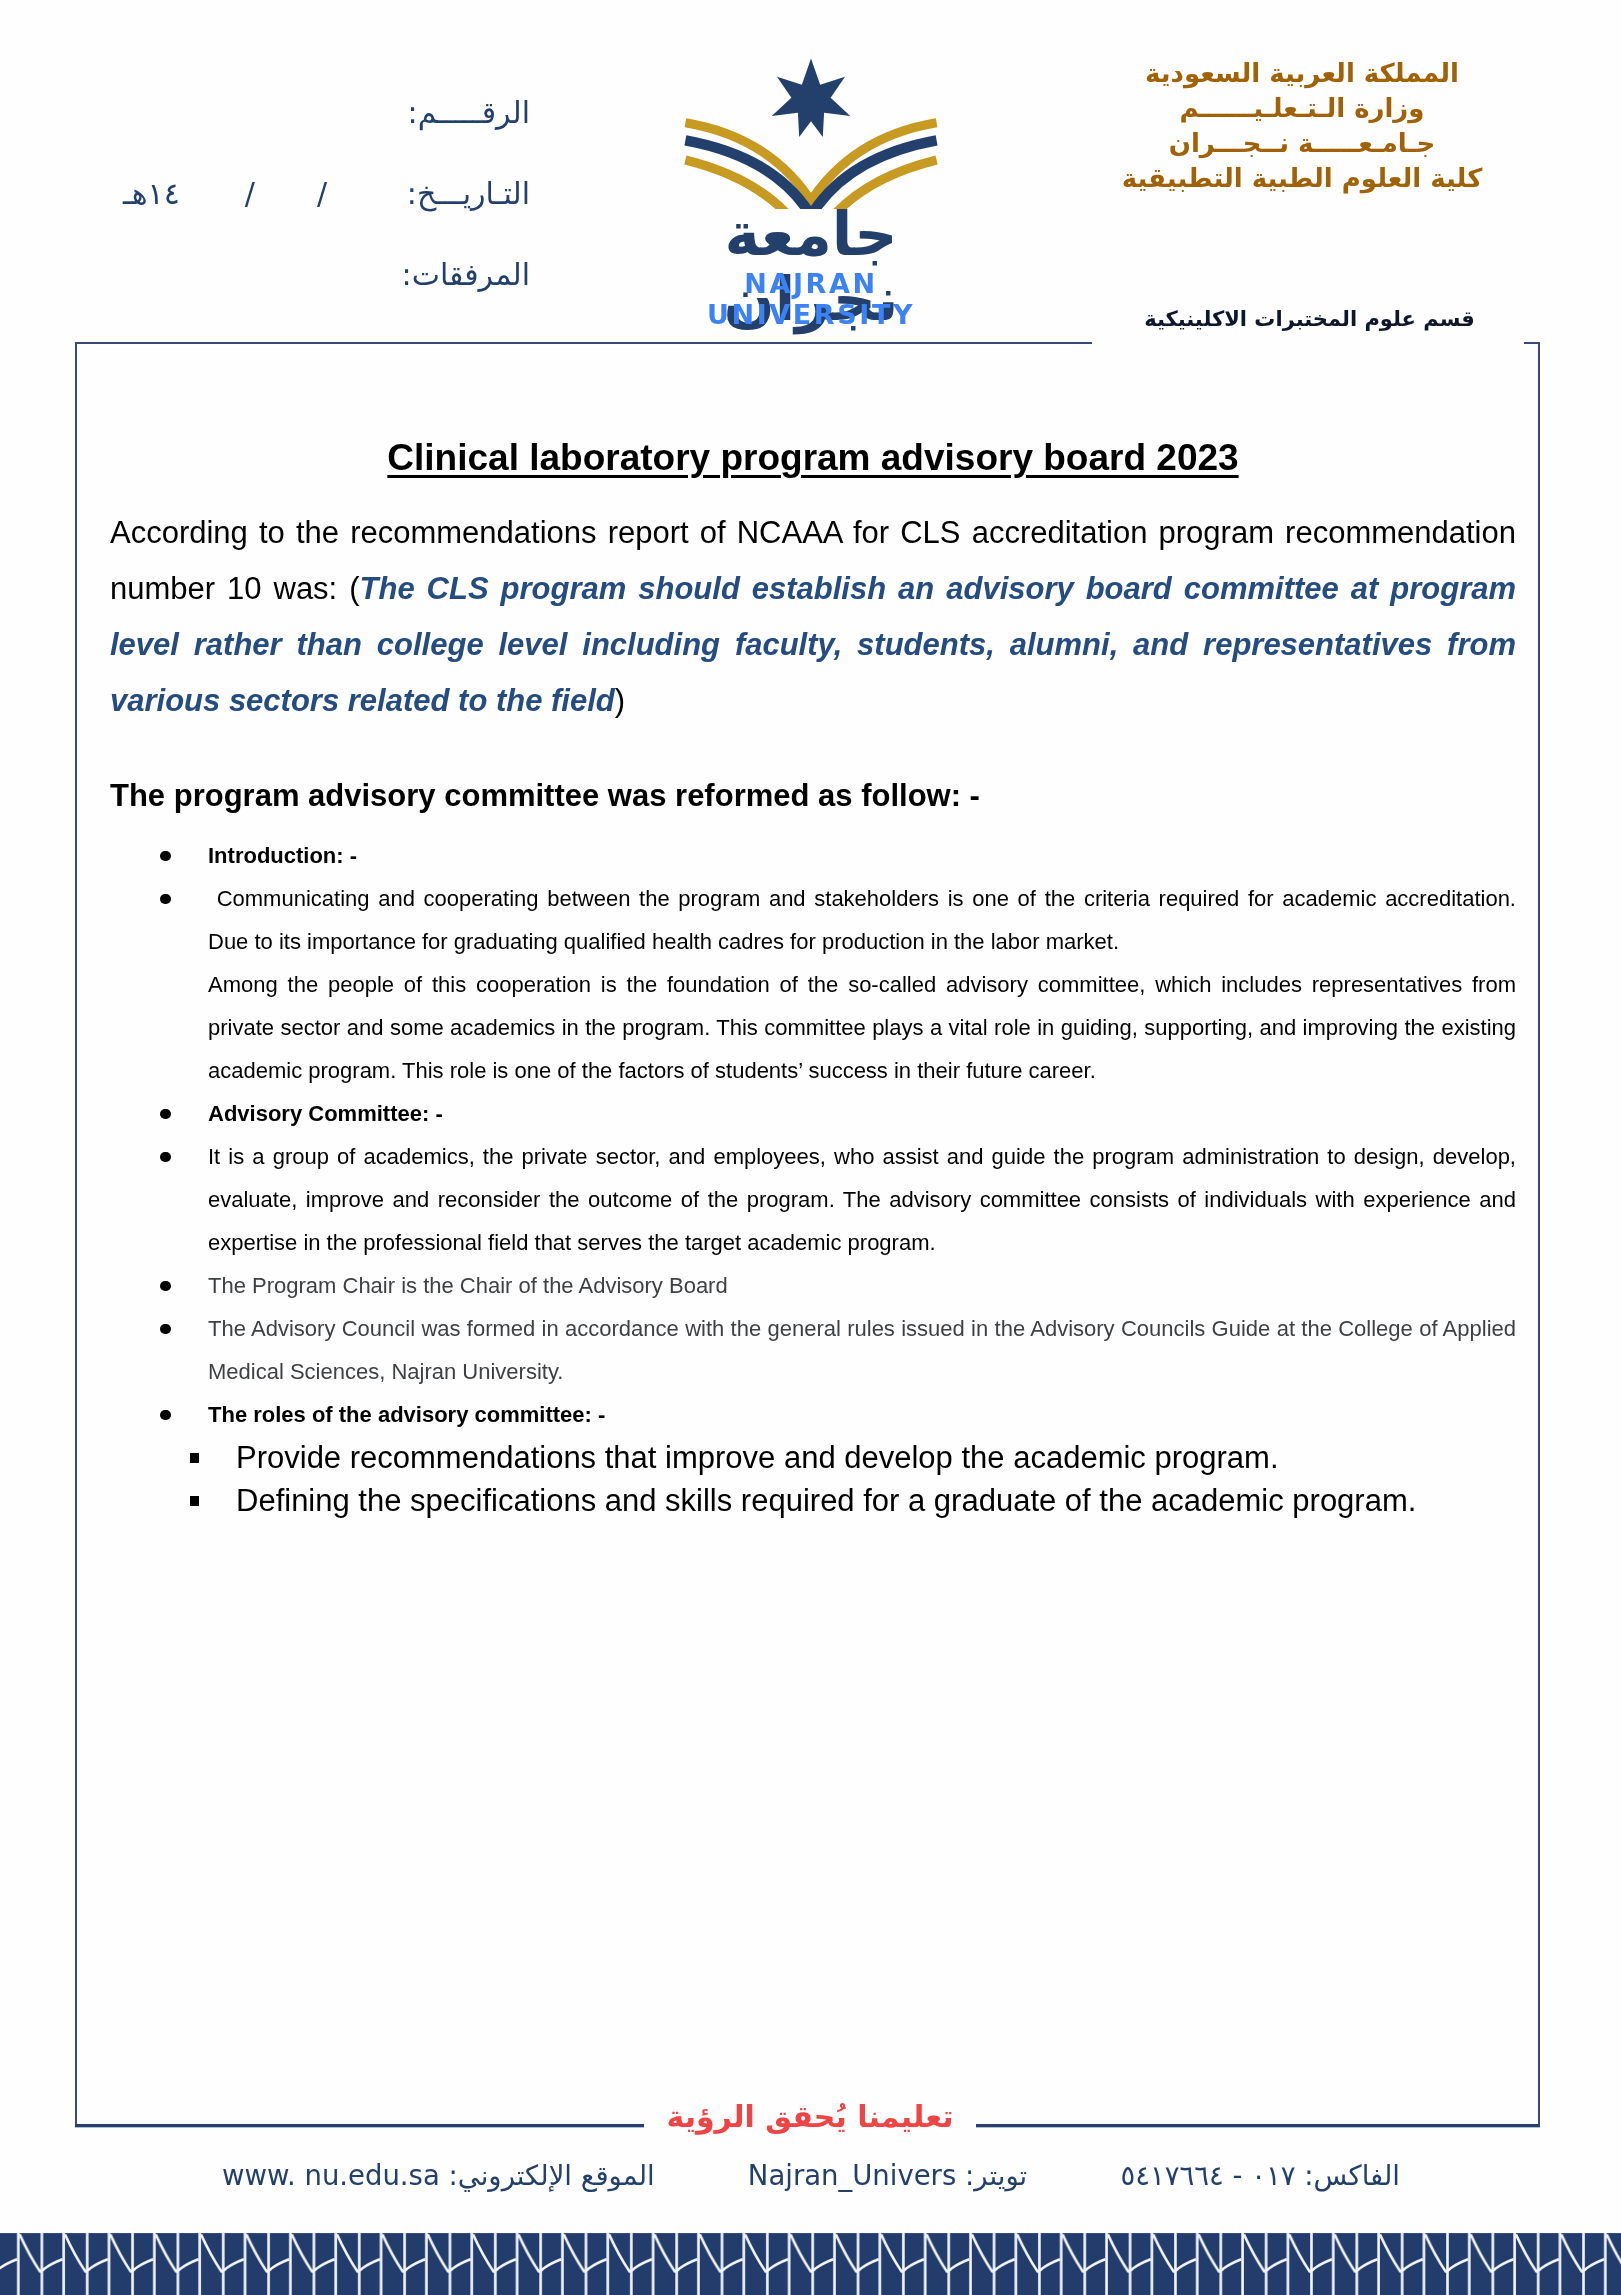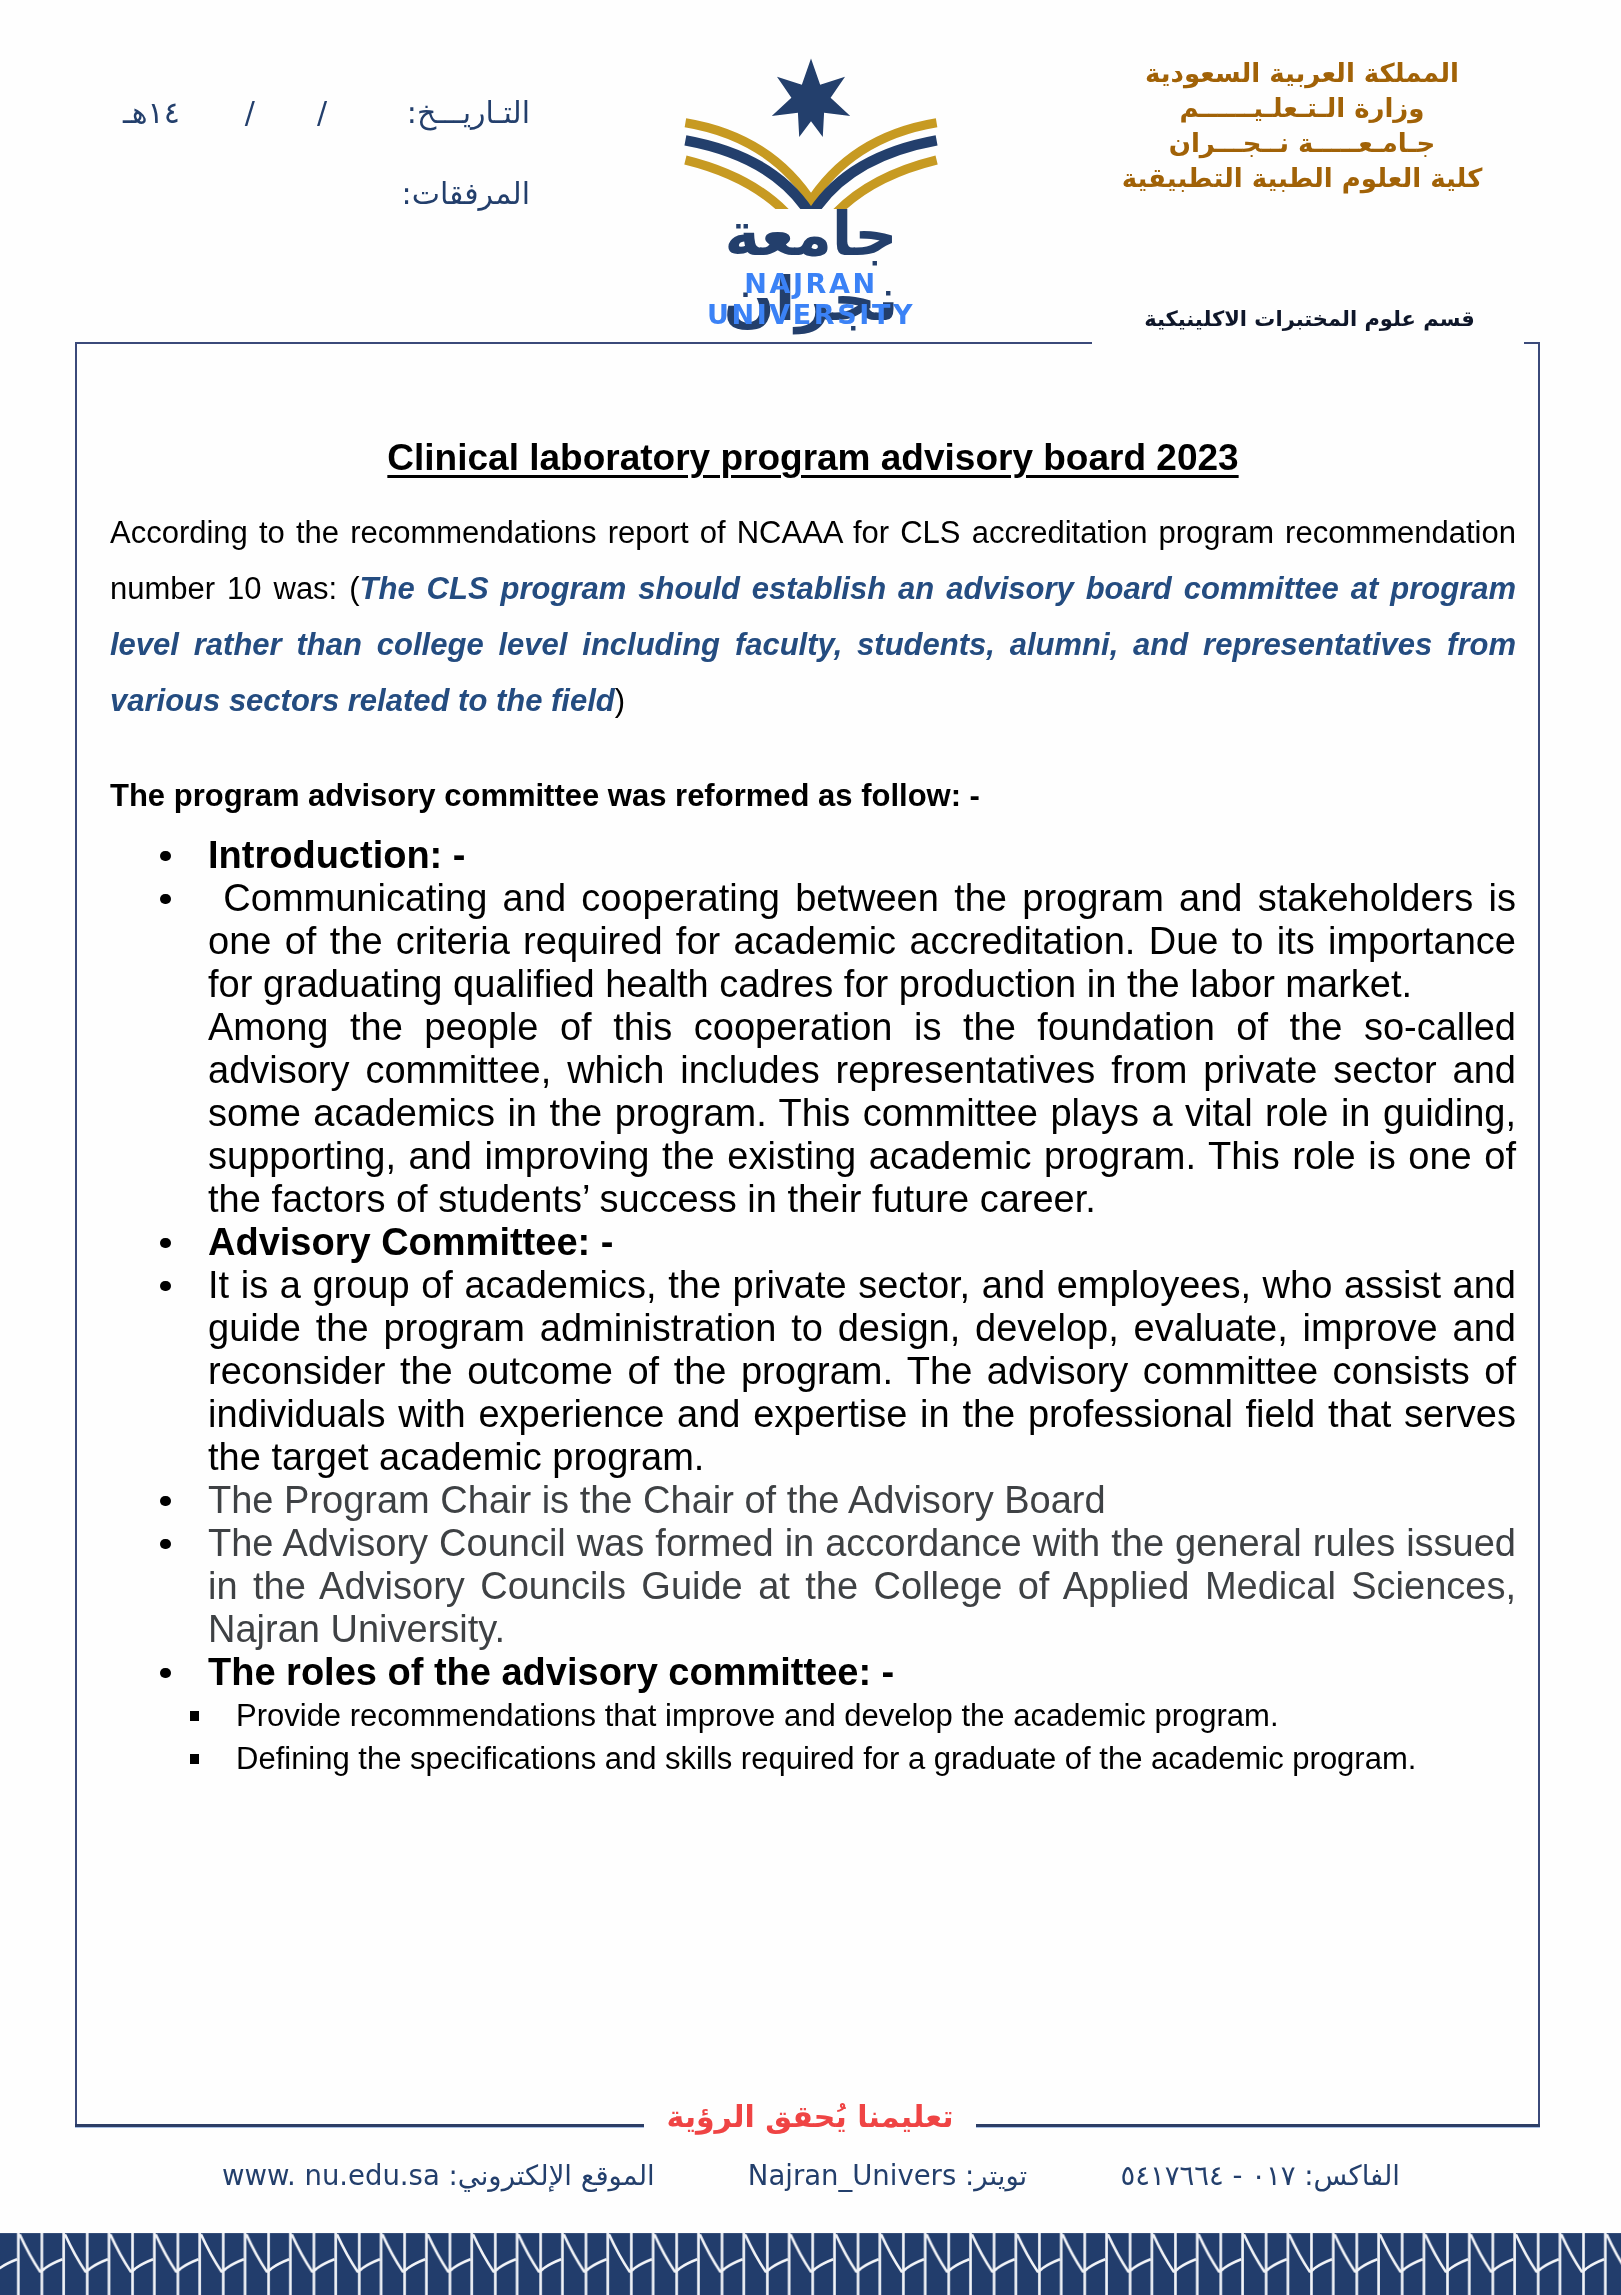--- a/index.html
+++ b/index.html
@@ -72,21 +72,21 @@
   }
   .intro {
     margin-top: 18.3px; font-size: 31px; line-height: 56px; text-align: justify;
     text-align-last: left;
   }
   .quote { color: #244c80; font-style: italic; font-weight: bold; }
   .reformed { font-size: 31px; font-weight: bold; margin-top: 37px; line-height: 59px; }
 
   ul.main { list-style: none; margin: 9.2px 0 0 0; padding: 0; }
   ul.main > li {
-    position: relative; padding-left: 98px; font-size: 38px; line-height: 43px;
+    position: relative; padding-left: 98px; font-size: 22px; line-height: 43px;
     text-align: justify;
   }
   ul.main > li .dot {
     position: absolute; left: 50px; top: 16.4px; width: 10.5px; height: 10.5px;
     background: #000; border-radius: 50%;
   }
   ul.main > li.bold { font-weight: bold; }
   ul.main > li.gray { color: #3e4144; }
   ul.main > li.lastline-left { text-align-last: left; }
   .sub { display: block; }
@@ -112,20 +112,23 @@
 <body>
 
 <div class="ar-header-right">
   <div>المملكة العربية السعودية</div>
   <div>وزارة الـتـعلـيــــــم</div>
   <div>جـامـعـــــة نــجـــران</div>
   <div>كلية العلوم الطبية التطبيقية</div>
 </div>
 
 <div class="ref-block">
+  <div class="ref-row">
+    <span class="ref-label">الرقـــــم:</span>
+  </div>
   <div class="ref-row">
     <span class="ref-label">التـاريـــخ:</span>
     <span class="slash1">/</span>
     <span class="slash2">/</span>
     <span class="hijri">١٤هـ</span>
   </div>
   <div class="ref-row">
     <span class="ref-label">المرفقات:</span>
   </div>
 </div>

